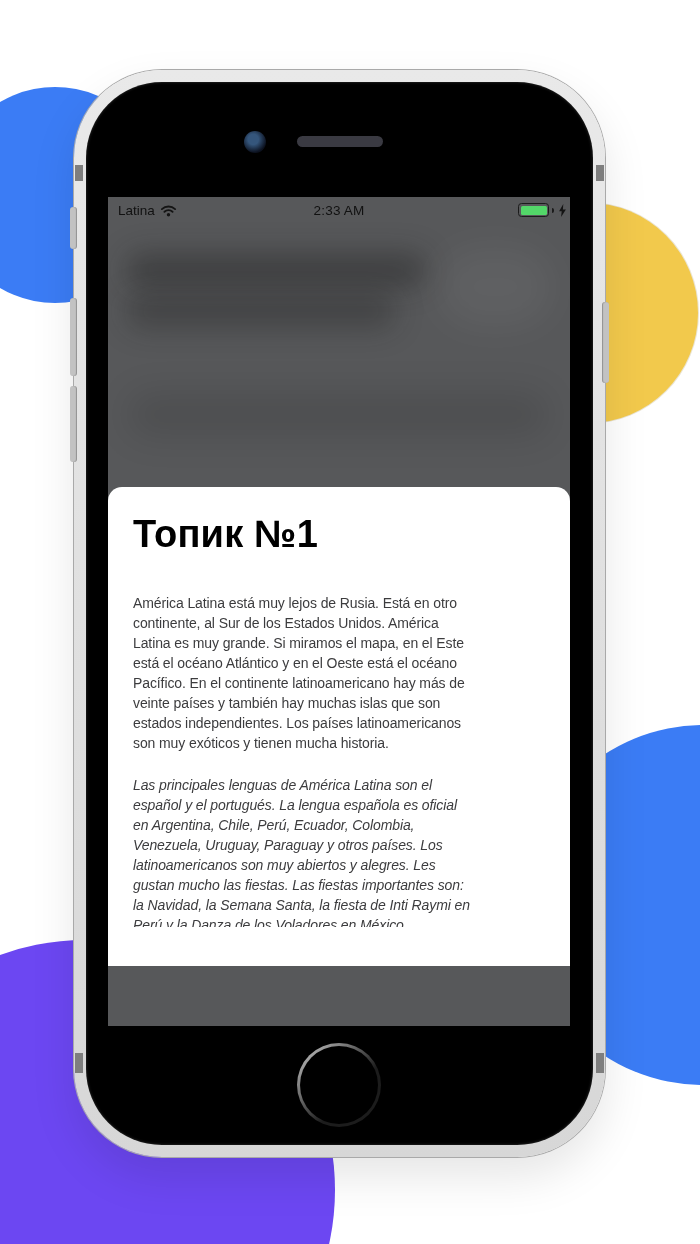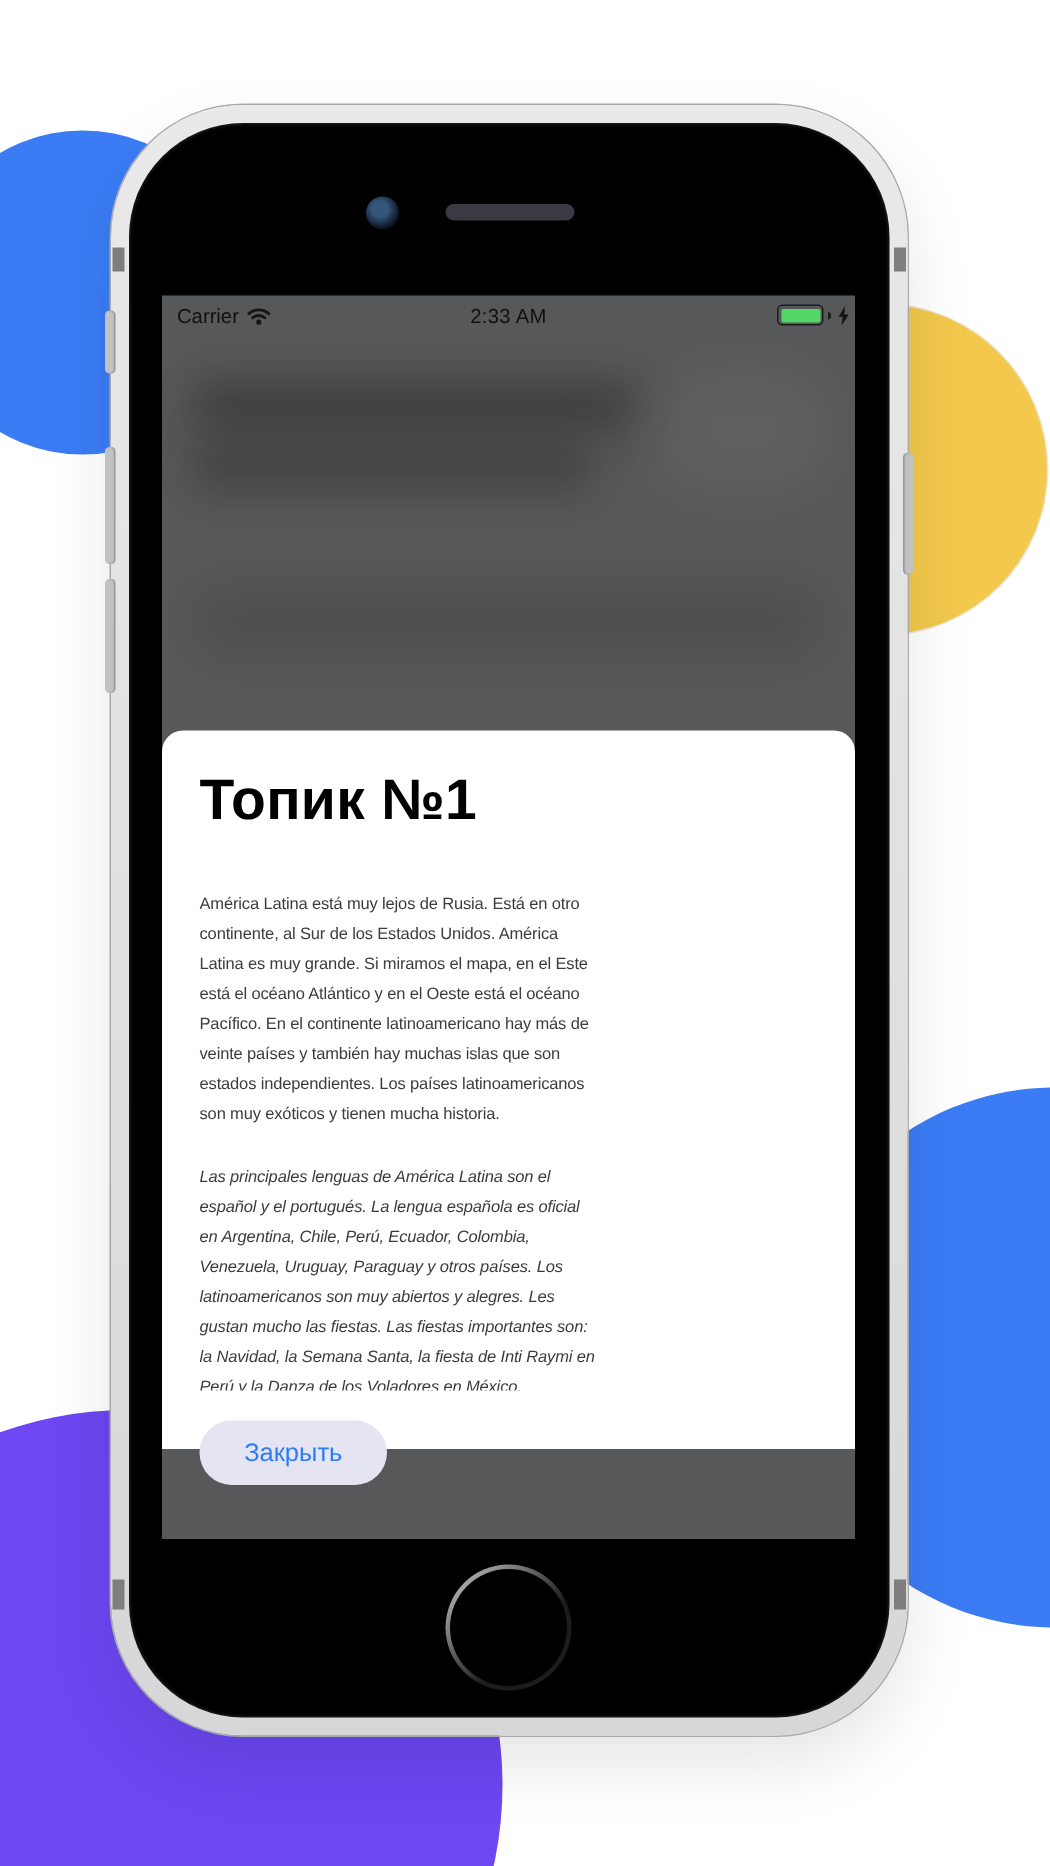--- a/index.html
+++ b/index.html
@@ -47,21 +47,21 @@
   .sb-time{position:absolute;left:50%;transform:translateX(-50%);font-weight:400;letter-spacing:.2px;}
   .sb-right{margin-left:auto;display:flex;align-items:center;gap:2px;}
   .battery{width:31px;height:14px;border:1px solid #1b1b1b;border-radius:3.5px;padding:1.5px;box-sizing:border-box;display:flex;}
   .battery-fill{flex:1;background:#53D769;border-radius:1.5px;}
   .battery-nub{width:2px;height:5px;background:#1b1b1b;border-radius:0 2px 2px 0;margin-left:1px;}
 
   
   .sheet{position:absolute;left:0;top:290px;width:462px;height:479px;background:#fff;border-radius:14px 14px 0 0;}
   .sheet h1{margin:24px 25px 0;font-size:38px;line-height:46px;font-weight:700;color:#000;letter-spacing:.2px;}
   .body-text{margin:36px 6px 0 25px;height:334px;overflow:hidden;
-             font-size:11px;line-height:20px;color:#3C3C3E;letter-spacing:-0.1px;}
+             font-size:14px;line-height:20px;color:#3C3C3E;letter-spacing:-0.1px;}
   .body-text p{margin:0;white-space:pre-line;}
   .body-text p + p{margin-top:22px;font-style:italic;}
   .btn-row{display:flex;justify-content:space-between;margin:20px 37px 0 25px;}
   .btn{height:43px;border:none;border-radius:21.5px;background:#E5E4F2;color:#2F7BF5;
        font-size:17px;font-family:"Liberation Sans", sans-serif;display:flex;align-items:center;justify-content:center;cursor:pointer;}
   .btn-edit{width:137px;} .btn-close{width:125px;}
 </style>
 </head>
 <body>
 
@@ -90,21 +90,21 @@
       </div>
 
     <div class="screen">
       <div class="blob blob1"></div>
       <div class="blob blob2"></div>
       <div class="blob blob3"></div>
       <div class="blob blob4"></div>
 
       <div class="statusbar">
         <div class="sb-left">
-          <span>Carrier</span>
+          <span>Latina</span>
           <span style="display:flex;">
             <svg width="17" height="13" viewBox="0 0 18 13">
               <path d="M2 5 a10.5 10.5 0 0 1 14 0" fill="none" stroke="#141414" stroke-width="2" stroke-linecap="round"></path>
               <path d="M4.7 7.9 a6.6 6.6 0 0 1 8.6 0" fill="none" stroke="#141414" stroke-width="2" stroke-linecap="round"></path>
               <circle cx="9" cy="11" r="1.8" fill="#141414"></circle>
             </svg>
           </span>
         </div>
         <span class="sb-time">2:33 AM</span>
         <div class="sb-right">
@@ -134,18 +134,17 @@
           <p>Las principales lenguas de América Latina son el
 español y el portugués. La lengua española es oficial
 en Argentina, Chile, Perú, Ecuador, Colombia,
 Venezuela, Uruguay, Paraguay y otros países. Los
 latinoamericanos son muy abiertos y alegres. Les
 gustan mucho las fiestas. Las fiestas importantes son:
 la Navidad, la Semana Santa, la fiesta de Inti Raymi en
 Perú y la Danza de los Voladores en México.</p>
         </div>
         <div class="btn-row">
-          <button class="btn btn-close">Закрыть</button>
         </div>
       </div>
     </div>
   </div>
 </div>
 
 </body></html>

